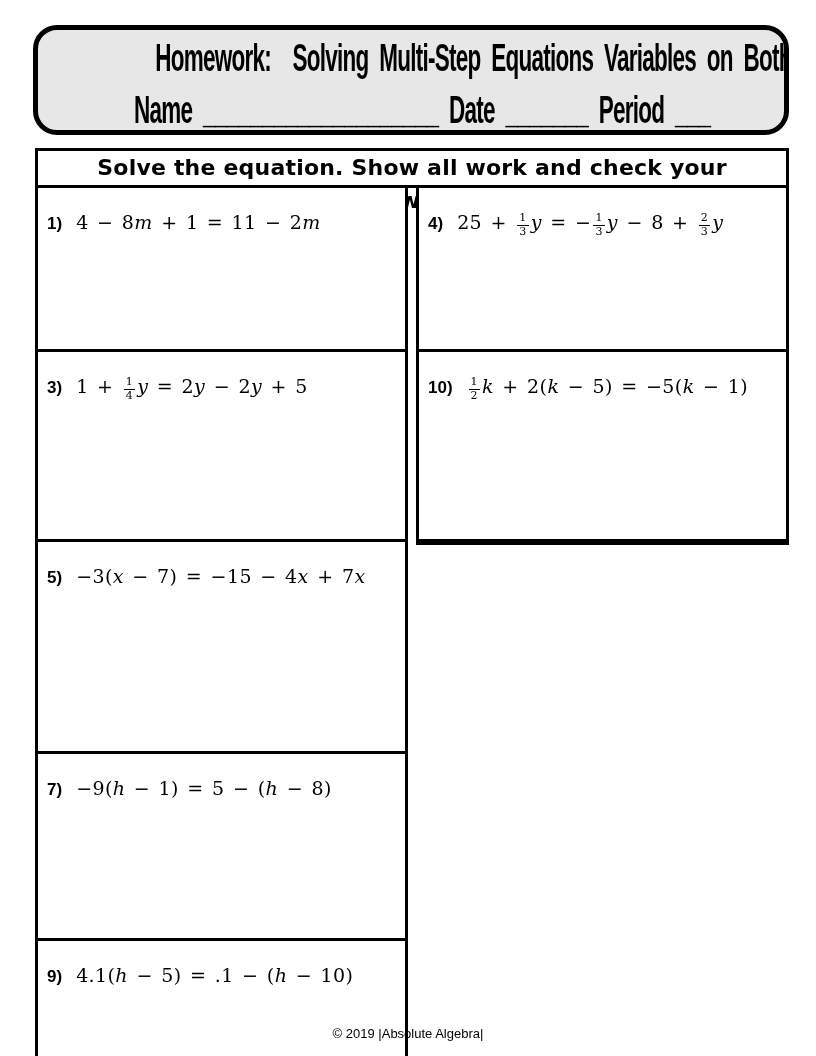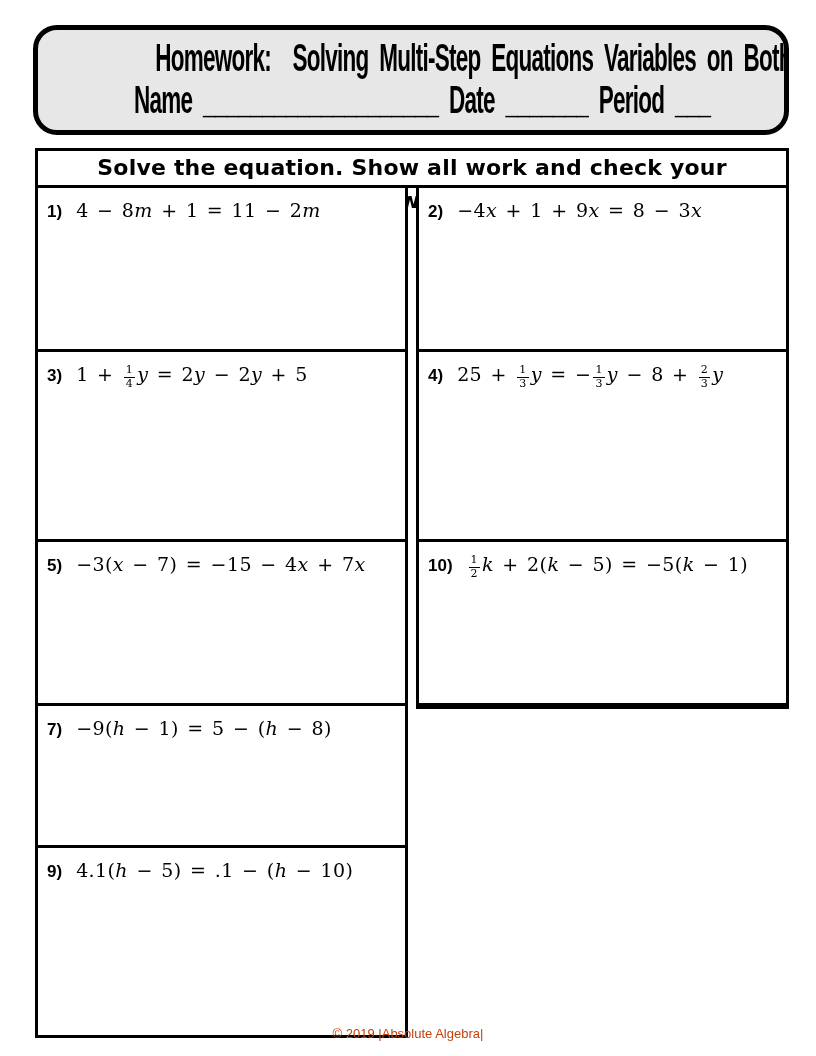--- a/index.html
+++ b/index.html
@@ -13,67 +13,67 @@
     box-sizing:border-box;border:5px solid #000;border-radius:24px;
     background:#e7e7e7;text-align:center;overflow:hidden;
   }
   .hline{
     display:inline-block;white-space:pre;
     font-family:"Liberation Sans",sans-serif;font-weight:bold;font-size:30px;
     transform:scale(0.75,1.3);transform-origin:50% 50%;
     letter-spacing:-1px;word-spacing:7px;line-height:38px;
   }
   .hrow1{margin-top:9px;}
-  .hrow2{margin-top:4px;}
+  .hrow2{margin-top:14px;}
   .hrow{text-align:center;}
   
   .instruction{
     position:absolute;left:35px;top:148px;width:754px;height:40px;
     box-sizing:border-box;border:3px solid #000;background:#fff;
     text-align:center;line-height:33px;
     font-family:"DejaVu Sans",sans-serif;font-weight:bold;font-size:22px;
     letter-spacing:0.2px;
   }
   
   .grid{
     position:absolute;left:35px;top:185px;width:754px;
     display:flex;gap:8px;align-items:flex-start;
   }
   .col{
     flex:1;box-sizing:border-box;border:3px solid #000;background:#fff;
   }
   .cell{
     box-sizing:border-box;border-bottom:3px solid #000;
-    padding:11px 4px 0 9px;overflow:hidden;
+    padding:23px 4px 0 9px;overflow:hidden;
   }
   .cell:nth-child(1){height:164px;}
   .cell:nth-child(2){height:190px;}
-  .cell:nth-child(3){height:164px;}
-  .cell:nth-child(4){height:142px;}
+  .cell:nth-child(3){height:212px;}
+  .cell:nth-child(4){height:187px;}
   .cell:nth-child(5){height:178px;border-bottom:none;}
   .col-left .cell:nth-child(5){height:187px;}
   .plabel{
     font-family:"Liberation Sans",sans-serif;font-weight:bold;font-size:17px;
     margin-right:14px;vertical-align:baseline;
   }
   .equation{
     font-family:"DejaVu Serif",serif;font-size:19px;letter-spacing:0.4px;
     word-spacing:2px;white-space:nowrap;vertical-align:baseline;
   }
   .equation .v{font-style:italic;}
   .frac{
     display:inline-block;text-align:center;font-size:11px;line-height:1.15;
     vertical-align:-0.55em;margin:0 2px;font-style:normal;
   }
   .frac .fn{display:block;border-bottom:1.3px solid #000;padding:0 2px;}
   .frac .fd{display:block;padding:0 2px;}
   
   .footer{
     position:absolute;left:0;top:1026px;width:816px;text-align:center;
-    font-family:"Liberation Sans",sans-serif;font-size:13px;color:#c2410c;
+    font-family:"Liberation Sans",sans-serif;font-size:13px;color:#000000;
   }
 </style>
 </head>
 <body>
 
 <div class="sheet">
 
   <div class="header-box">
     <div class="hrow hrow1">
       <span class="hline">Homework:  Solving Multi-Step Equations Variables on Both Sides</span>
@@ -98,23 +98,20 @@
       </div>
       <div class="cell">
         <span class="plabel">7)</span><span class="equation">−9(<span class="v">h</span> − 1) = 5 − (<span class="v">h</span> − 8)</span>
       </div>
       <div class="cell">
         <span class="plabel">9)</span><span class="equation">4.1(<span class="v">h</span> − 5) = .1 − (<span class="v">h</span> − 10)</span>
       </div>
     </div>
     <div class="col col-right">
       <div class="cell">
-        <span class="plabel">2)</span><span class="equation">−4<span class="v">x</span> + 1 + 9<span class="v">x</span> = 8 − 3<span class="v">x</span></span>
-      </div>
-      <div class="cell">
         <span class="plabel">4)</span><span class="equation">25 + <span class="frac"><span class="fn">1</span><span class="fd">3</span></span><span class="v">y</span> = −<span class="frac"><span class="fn">1</span><span class="fd">3</span></span><span class="v">y</span> − 8 + <span class="frac"><span class="fn">2</span><span class="fd">3</span></span><span class="v">y</span></span>
       </div>
       <div class="cell">
         <span class="plabel">10)</span><span class="equation"><span class="frac"><span class="fn">1</span><span class="fd">2</span></span><span class="v">k</span> + 2(<span class="v">k</span> − 5) = −5(<span class="v">k</span> − 1)</span>
       </div>
     </div>
   </div>
 
   <div class="footer">© 2019 |Absolute Algebra|</div>
 

